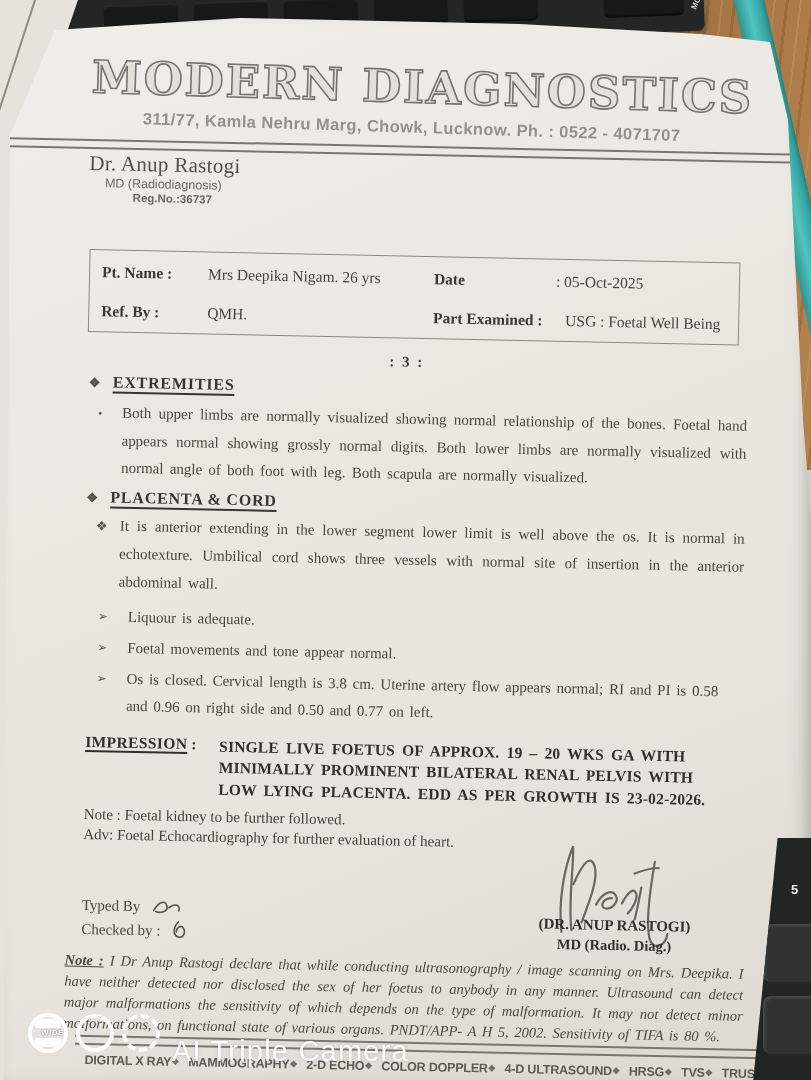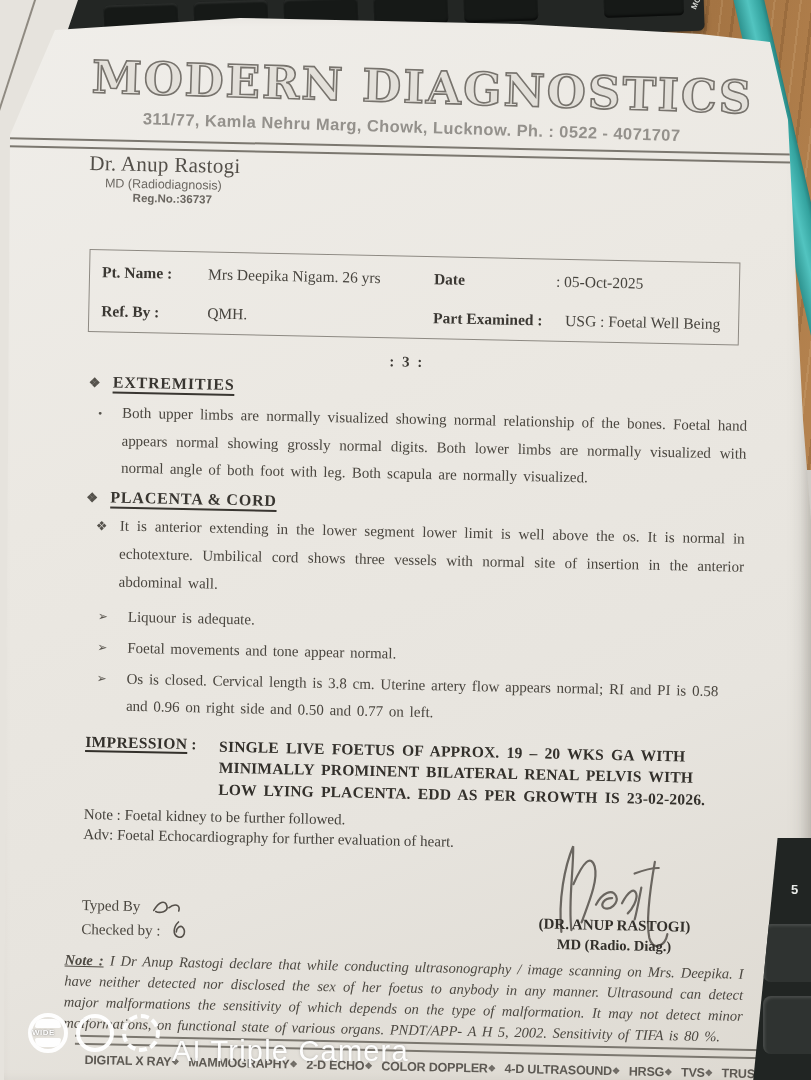--- a/index.html
+++ b/index.html
@@ -110,21 +110,21 @@
   
   .watermark{position:absolute;left:0;top:0;width:811px;height:1080px;z-index:9;pointer-events:none;
     font-family:"Liberation Sans",sans-serif;color:#fff;}
   .wm-circle{position:absolute;width:38px;height:38px;border-radius:50%;box-sizing:border-box;
     border:4px solid rgba(255,255,255,.96);}
   .wm-wide{left:28px;top:1013px;width:40px;height:40px;}
   .wm-wide::before,.wm-wide::after{content:"";position:absolute;left:3px;right:3px;height:9px;
     background:rgba(255,255,255,.96);}
   .wm-wide::before{top:2px;border-radius:12px 12px 3px 3px;}
   .wm-wide::after{bottom:2px;border-radius:3px 3px 12px 12px;}
-  .wm-wide-label{position:absolute;left:0;right:0;top:11px;text-align:left;font-size:8px;
+  .wm-wide-label{position:absolute;left:0;right:0;top:11px;text-align:right;font-size:8px;
     font-weight:bold;letter-spacing:.5px;text-shadow:0 0 2px rgba(60,60,60,.7);}
   .wm-c2{left:76px;top:1014px;}
   .wm-c3{left:122px;top:1014px;border-style:dashed;}
   .wm-line1{position:absolute;left:172px;top:1008px;font-size:23px;letter-spacing:1.2px;
     color:rgba(255,255,255,.97);text-shadow:0 0 3px rgba(120,120,120,.35);}
   .wm-line2{position:absolute;left:172px;top:1035px;font-size:29px;letter-spacing:1.2px;
     color:rgba(255,255,255,.97);text-shadow:0 0 3px rgba(120,120,120,.35);}
 </style>
 </head>
 <body>

